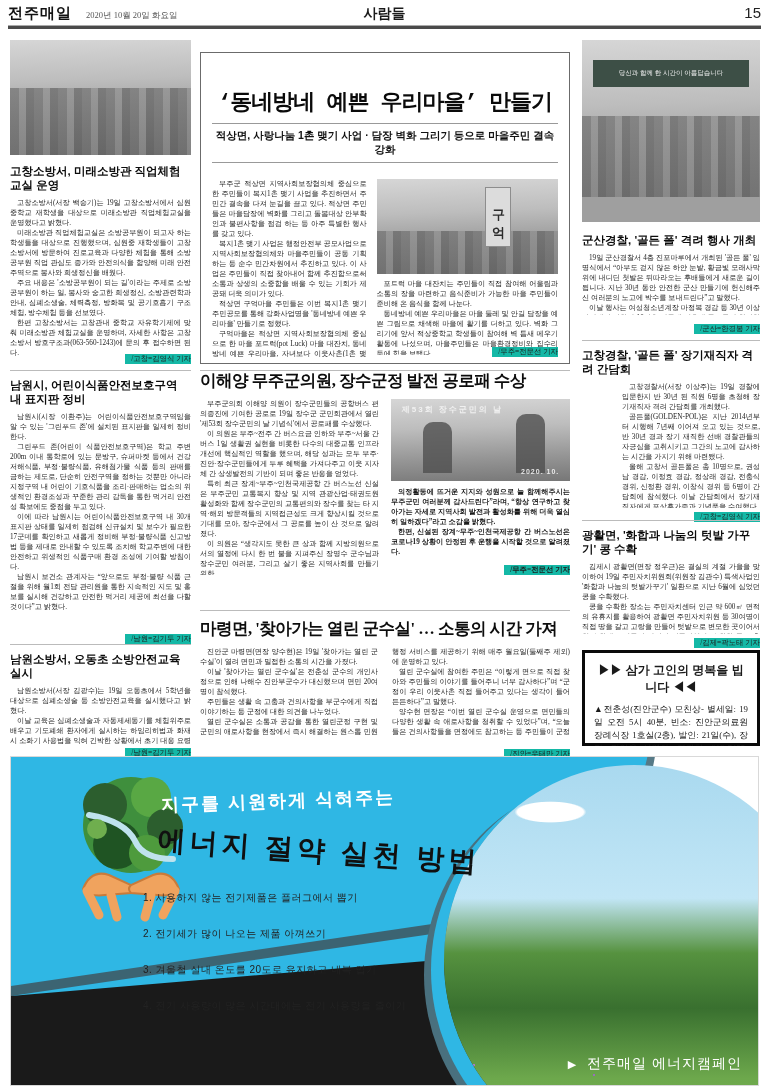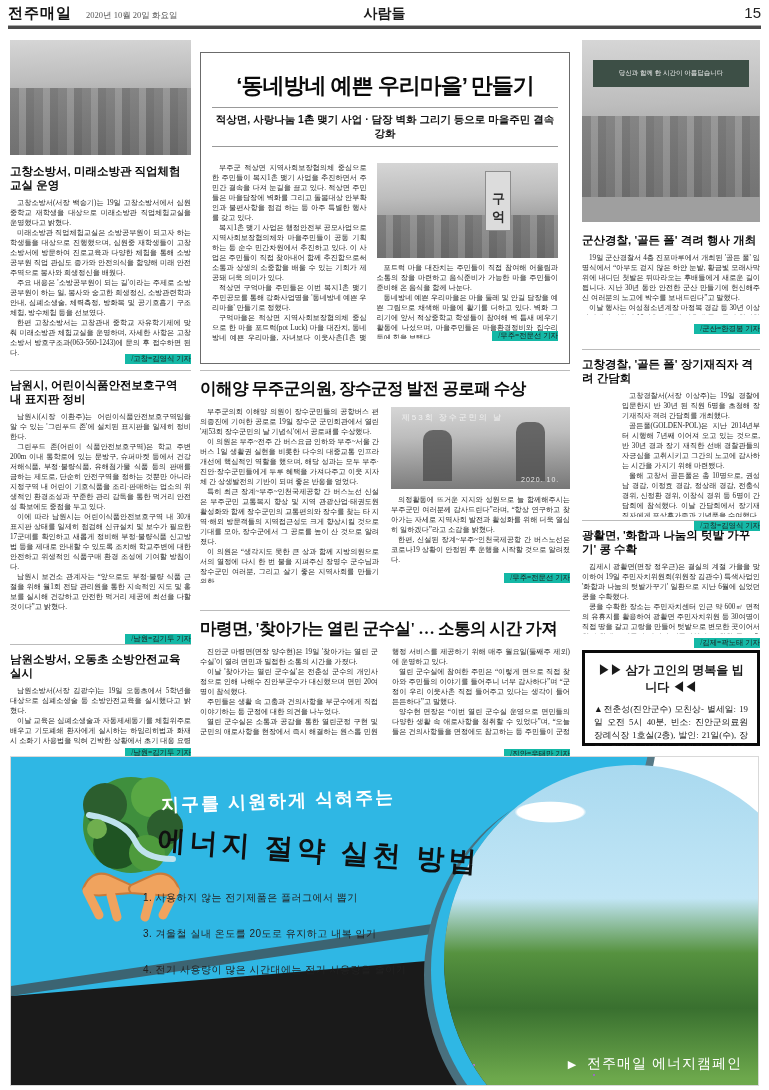--- a/index.html
+++ b/index.html
@@ -46,34 +46,34 @@
       writing-mode:vertical-rl;text-align:center;letter-spacing:4px;
       font-family:"Liberation Sans",sans-serif;display:flex;align-items:center;justify-content:center;}
   .ph-cap-top{position:absolute;left:6%;top:6%;color:#f5f5f5;font-size:8px;
       font-family:"Liberation Sans",sans-serif;opacity:.9;letter-spacing:2px;}
   .ph-stamp{position:absolute;right:6%;bottom:7%;color:#eee;font-size:7px;
       font-family:"Liberation Sans",sans-serif;letter-spacing:1px;opacity:.95;}
   .fig{position:absolute;bottom:10%;width:16%;height:62%;background:#4f4f4f;
       border-radius:10px 10px 0 0;opacity:.8;}
   
   #c1{top:12px;height:312px;border:1px solid #6b6b6b;padding:6px 11px;box-sizing:border-box;}
-  .c1-title{margin:12px 0 6px 0;text-align:center;font-family:Liberation Sans, sans-serif;
+  .c1-title{margin:28px 0 6px 0;text-align:center;font-family:Liberation Mono, monospace;
       font-weight:bold;font-size:22px;letter-spacing:-1px;color:#0a0a0a;}
   .c1-sub{border-top:1px solid #999;border-bottom:1px solid #999;margin:4px 0 16px 0;
       padding:5px 0;text-align:center;font-family:"Liberation Sans",sans-serif;
       font-weight:bold;font-size:10.5px;color:#111;}
   .c1-content{position:relative;display:flex;gap:10px;height:178px;overflow:hidden;}
   .c1-left{width:46%;}
   .c1-right{width:54%;position:relative;}
   .c1-right .ph{height:95px;margin-bottom:5px;}
   
-  #c2{top:330px;height:234px;border-top:1px solid #bbb;padding-top:8px;}
+  #c2{top:330px;height:234px;border-top:1px solid #bbb;}
   .c2-content{display:flex;gap:12px;height:176px;overflow:hidden;position:relative;}
   .c2-left{width:50%;}
-  .c2-right{width:50%;position:relative;}
+  .c2-right{width:50%;position:relative;font-weight:bold;}
   .c2-right .ph{height:82px;margin-bottom:6px;}
   #c3{top:570px;height:142px;border-top:1px solid #bbb;padding-top:8px;}
   .c3-body{column-count:2;column-gap:14px;height:96px;overflow:hidden;text-align:justify;}
   .c3-body p{margin:0;font-size:7.2px;line-height:10px;text-indent:7px;}
   
   .obit{border:3px solid #0a0a0a;padding:7px 9px;box-sizing:border-box;height:96px;}
   .obit-t{text-align:center;font-family:"Liberation Sans",sans-serif;font-weight:bold;
       font-size:12px;margin:2px 0 7px 0;}
   .obit-b{font-size:8.8px;line-height:13px;text-align:justify;}
   
@@ -237,21 +237,21 @@
         <div class="floor"></div>
       </div>
       <h3 class="t-s" style="margin-top:11px;">군산경찰, '골든 폴' 격려 행사 개최</h3>
       <div class="b" style="height:62px;">
         <p>19일 군산경찰서 4층 진포마루에서 개최된 '골든 폴' 임명식에서 “아무도 걷지 않은 하얀 눈밭, 황금빛 모래사막 위에 내디딘 첫발은 뒤따라오는 후배들에게 새로운 길이 됩니다. 지난 30년 동안 안전한 군산 만들기에 헌신해주신 여러분의 노고에 박수를 보내드린다”고 말했다.</p>
         <p>이날 행사는 여성청소년계장 마정복 경감 등 30년 이상 장기재직 경찰관 10명을 비롯해 선후배 동료들이 참석한 가운데 진행됐으며, 곁에서 묵묵히 헌신한 고마운 가족들과 시간을 보낼 수 있도록 포상휴가증을 수여했다.</p>
       </div>
       <div class="by">/군산=한경봉 기자</div>
     </div>
 
-    <div class="art sep" id="r2" style="top:309px;height:176px;">
+    <div class="art sep" id="r2" style="top:300px;height:176px;">
       <h3 class="t-s">고창경찰, '골든 폴' 장기재직자 격려 간담회</h3>
       <div class="b" style="height:126px;margin-left:40px;">
         <p>고창경찰서(서장 이상주)는 19일 경찰에 입문한지 반 30년 된 직원 6명을 초청해 장기재직자 격려 간담회를 개최했다.</p>
         <p>골든폴(GOLDEN-POL)은 지난 2014년부터 시행해 7년째 이어져 오고 있는 것으로, 반 30년 경과 장기 재직한 선배 경찰관들의 자긍심을 고취시키고 그간의 노고에 감사하는 시간을 가지기 위해 마련됐다.</p>
         <p>올해 고창서 골든폴은 총 10명으로, 권성남 경감, 이정효 경감, 정상래 경감, 전충식 경위, 신정환 경위, 이창식 경위 등 6명이 간담회에 참석했다. 이날 간담회에서 장기재직자에게 포상휴가증과 기념품을 수여했다.</p>
         <p>이상주 경찰서장은 “30년간 헌신한 노고에 진심으로 감사드리며, 앞으로도 자긍심을 갖고 후배 경찰관들의 귀감이 되어주길 바란다”고 말했다.</p>
       </div>
       <div class="by">/고창=김영식 기자</div>
     </div>
 
@@ -291,20 +291,21 @@
       <path d="M44 126 Q 52 106 70 112 L 92 122 Q 96 126 92 130 L 66 132 Q 50 134 44 126 Z" fill="#f0a35e" stroke="#c97b3a" stroke-width="2"></path>
       <path d="M140 126 Q 132 106 114 112 L 92 122 Q 88 126 92 130 L 118 132 Q 134 134 140 126 Z" fill="#f0a35e" stroke="#c97b3a" stroke-width="2"></path>
       <path d="M48 128 L 60 152 M 72 132 L 78 154 M 112 132 L 106 154 M 136 128 L 124 152" stroke="#f0a35e" stroke-width="9" stroke-linecap="round"></path>
     </svg>
 
     <div class="tagline">지구를 시원하게 식혀주는</div>
     <div class="ban-title">에너지 절약 실천 방법</div>
 
     <div class="ban-list">
       <div>1.  사용하지 않는 전기제품은 플러그에서 뽑기</div>
+      <div>2.  전기세가 많이 나오는 제품 아껴쓰기</div>
       <div>3.  겨울철 실내 온도를 20도로 유지하고 내복 입기</div>
       <div>4.  전기 사용량이 많은 시간대에는 전기 사용량을 줄이기</div>
     </div>
 
     <div class="campaign">
       <span class="arr">▶</span><span>전주매일 에너지캠페인</span>
     </div>
   </div>
 
 </div>

